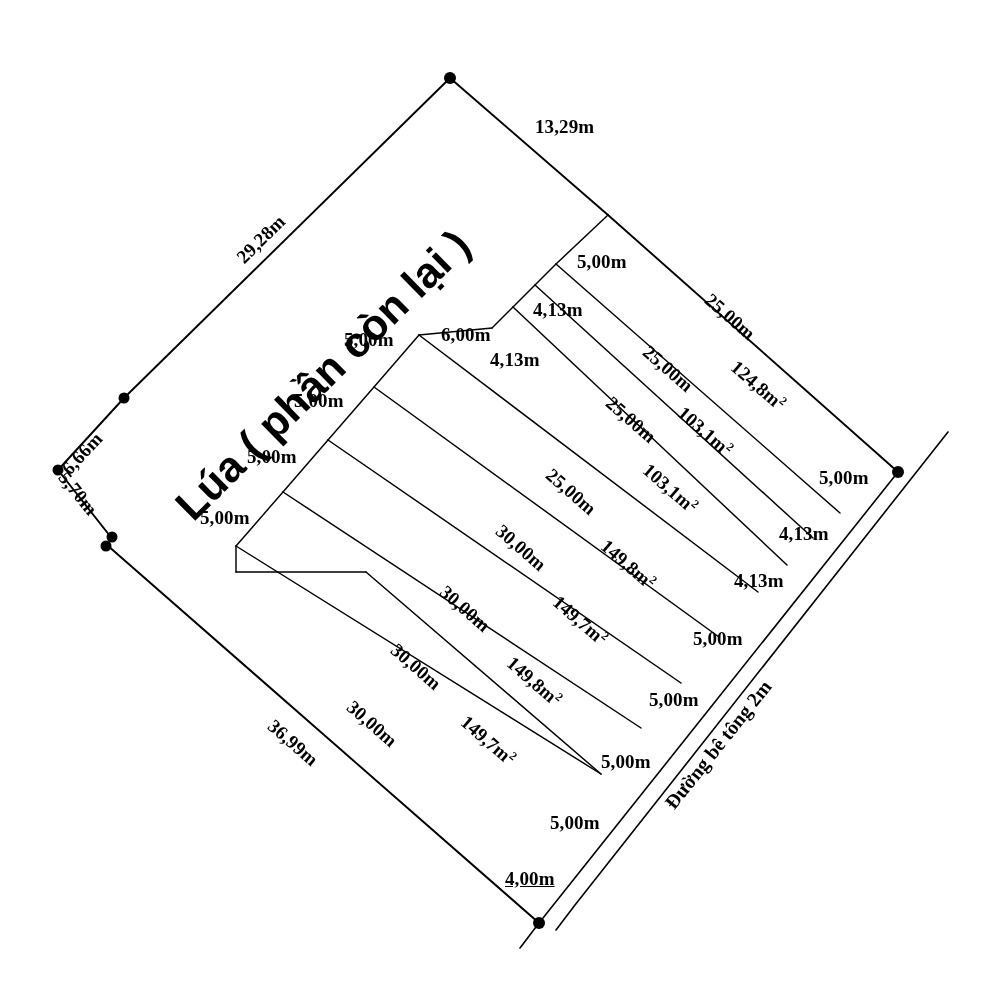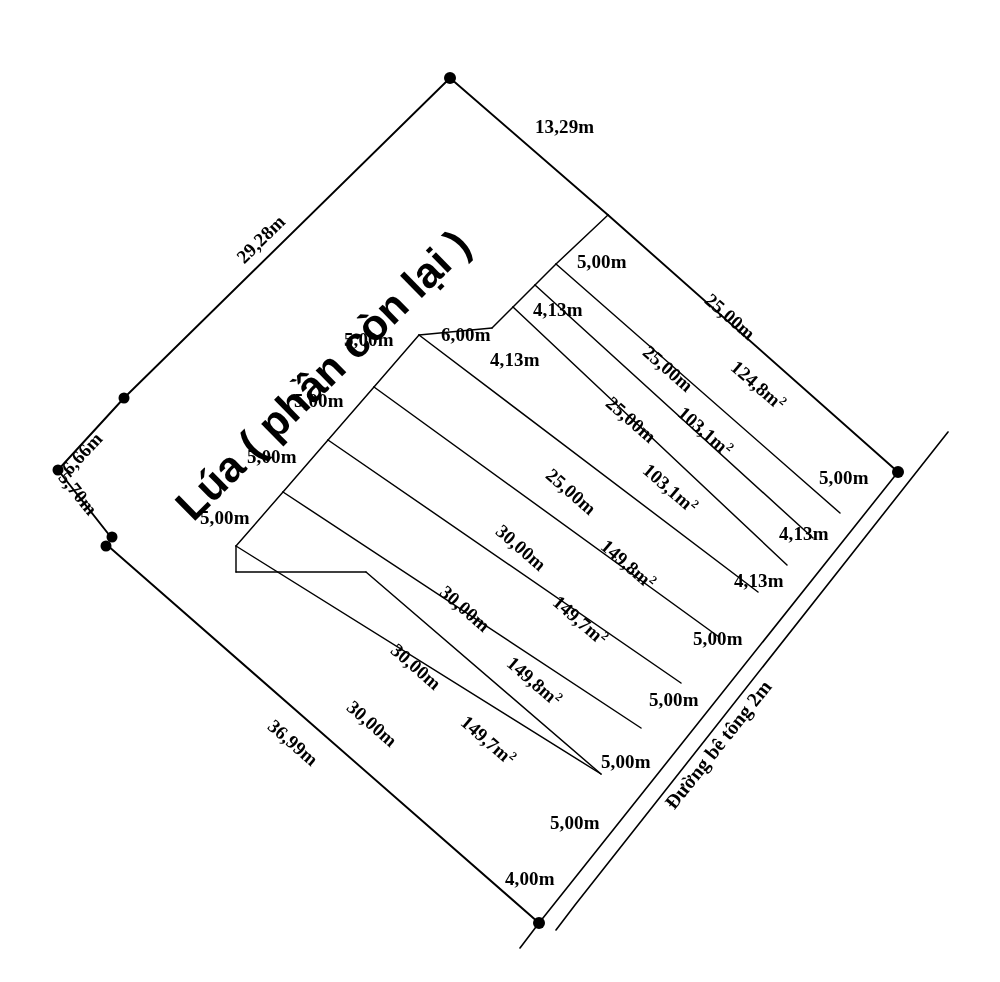--- a/index.html
+++ b/index.html
@@ -196,21 +196,21 @@
   <div class="dim-label" style="left:734px; top:571px;">4,13m</div>
 
   <div class="dim-label" style="left:693px; top:629px;">5,00m</div>
 
   <div class="dim-label" style="left:649px; top:690px;">5,00m</div>
 
   <div class="dim-label" style="left:601px; top:752px;">5,00m</div>
 
   <div class="dim-label" style="left:550px; top:813px;">5,00m</div>
 
-  <div class="dim-label" style="left:505px; top:869px;">4,00m</div>
+  <div class="dim-label" style="left:505px; top:869px;text-decoration:underline;">4,00m</div>
 
   <div class="dim-label" style="left:533px; top:300px;">4,13m</div>
 
   <div class="dim-label" style="left:490px; top:350px;">4,13m</div>
 
   <div class="dim-label" style="left:714px; top:290px; transform: rotate(41deg);">25,00m</div>
 
   <div class="dim-label" style="left:652px; top:342px; transform: rotate(41deg);">25,00m</div>
 
   <div class="dim-label" style="left:615px; top:393px; transform: rotate(41deg);">25,00m</div>

